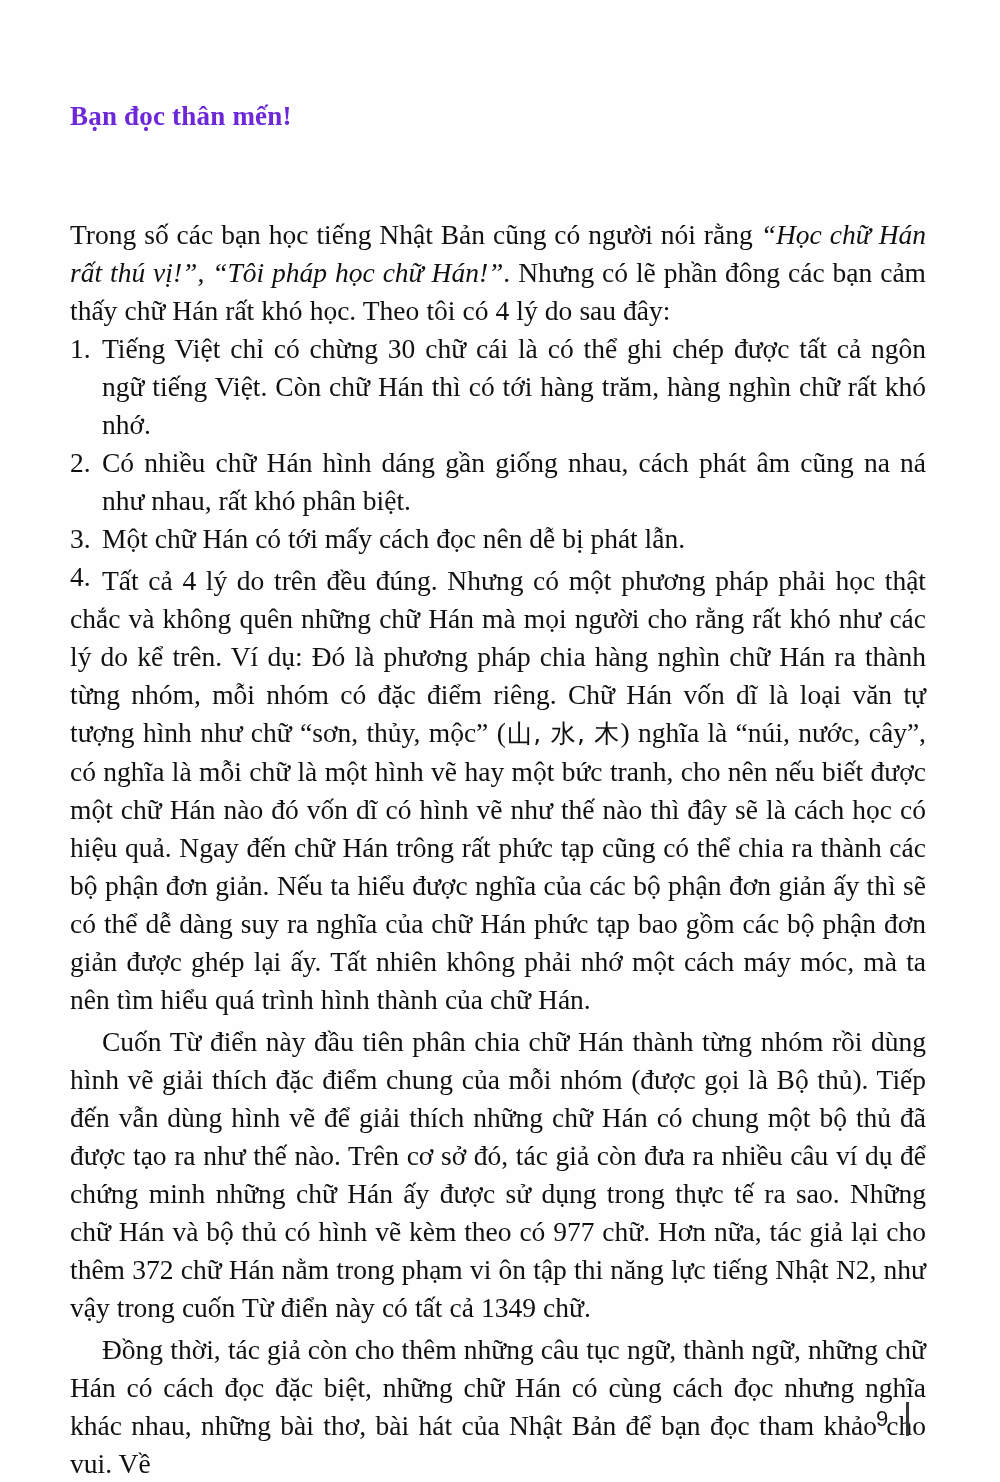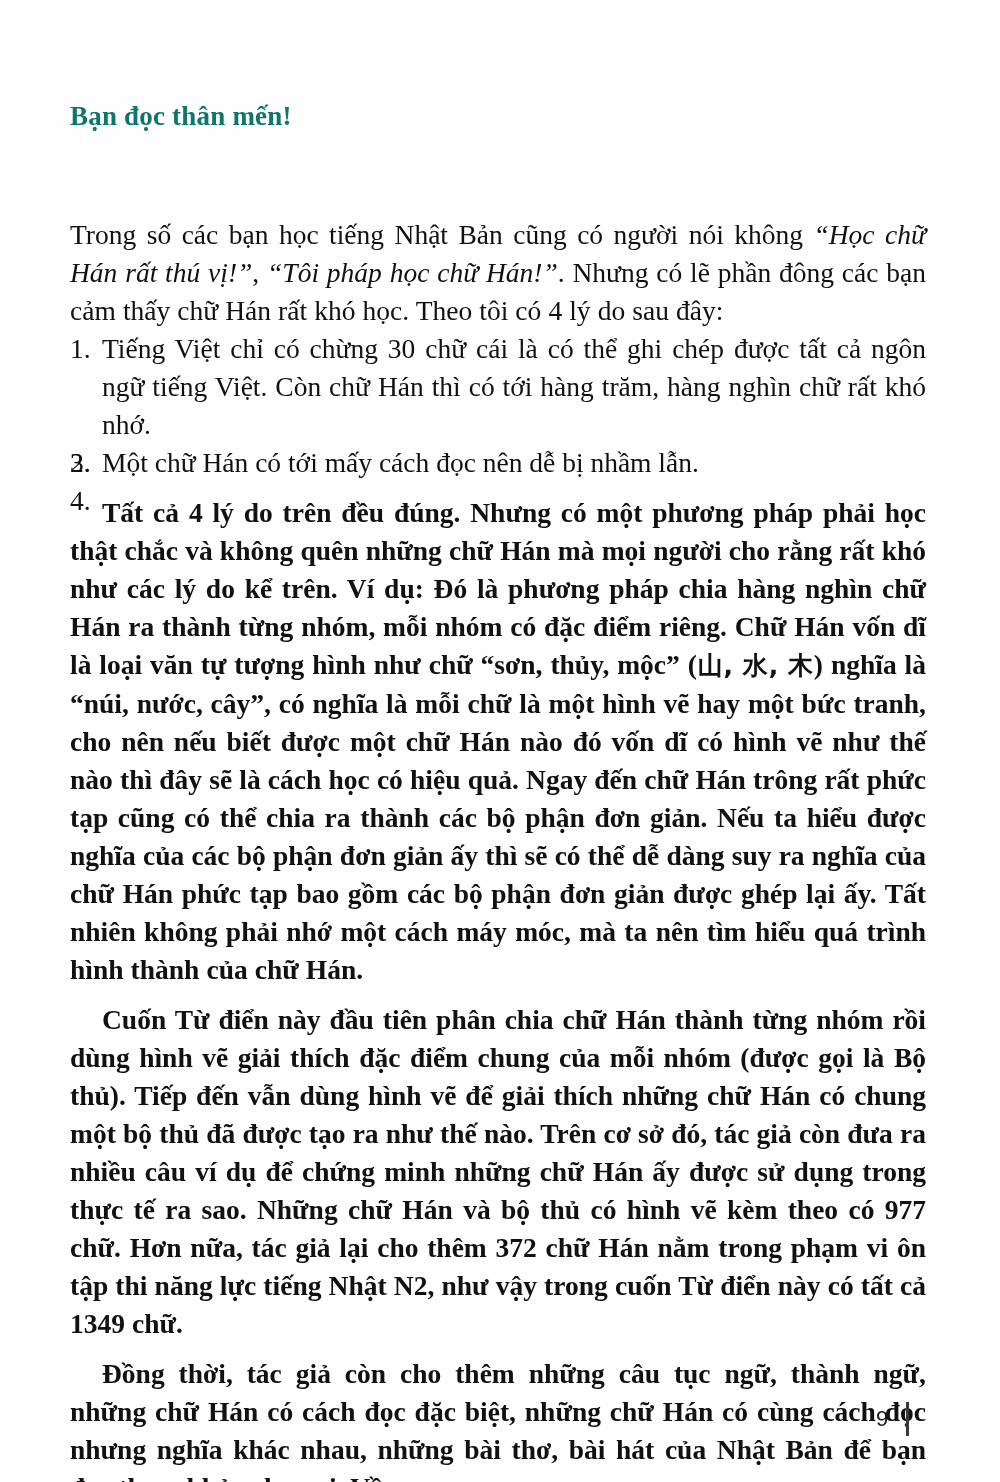--- a/index.html
+++ b/index.html
@@ -32,21 +32,21 @@
     width: 856px;
   }
 
   .doc-title {
     font-size: 27px;
     font-weight: bold;
     letter-spacing: 0.2px;
     margin: 0;
     padding-top: 100px;
     line-height: 1.2;
-    color: #0f766e;
+    color: #6d28d9;
   }
 
   .body-block {
     margin-top: 84px;
   }
 
   p.para {
     margin: 0;
     font-size: 27.5px;
     line-height: 38px;
@@ -54,22 +54,21 @@
     text-justify: inter-word;
     color: #111111;
     word-spacing: 0.2px;
   }
 
   p.para.indent {
     text-indent: 32px;
   }
 
   p.para.gap {
-    margin-top: 12px;
-    font-weight: bold;
+    margin-top: 4px;
   }
 
   .numlist {
     list-style: none;
     margin: 0;
     padding: 0;
   }
 
   .numlist li {
     position: relative;
@@ -131,26 +130,26 @@
 <body>
 
 <div class="page">
 
   <div class="content">
 
     <h1 class="doc-title">Bạn đọc thân mến!</h1>
 
     <div class="body-block">
 
-      <p class="para"><span>Trong số các bạn học tiếng Nhật Bản cũng có người nói không </span><em class="q">“Học chữ Hán rất thú vị!”</em><span>, </span><em class="q">“Tôi pháp học chữ Hán!”</em><span>. Nhưng có lẽ phần đông các bạn cảm thấy chữ Hán rất khó học. Theo tôi có 4 lý do sau đây:</span></p>
+      <p class="para"><span>Trong số các bạn học tiếng Nhật Bản cũng có người nói rằng </span><em class="q">“Học chữ Hán rất thú vị!”</em><span>, </span><em class="q">“Tôi pháp học chữ Hán!”</em><span>. Nhưng có lẽ phần đông các bạn cảm thấy chữ Hán rất khó học. Theo tôi có 4 lý do sau đây:</span></p>
 
       <ol class="numlist">
         <li><span class="marker">1.</span><span>Tiếng Việt chỉ có chừng 30 chữ cái là có thể ghi chép được tất cả ngôn ngữ tiếng Việt. Còn chữ Hán thì có tới hàng trăm, hàng nghìn chữ rất khó nhớ.</span></li>
-        <li><span class="marker">2.</span></li>
-        <li class="short"><span class="marker">3.</span><span>Một chữ Hán có tới mấy cách đọc nên dễ bị nhầm lẫn.</span></li>
+        <li><span class="marker">2.</span><span>Có nhiều chữ Hán hình dáng gần giống nhau, cách phát âm cũng na ná như nhau, rất khó phân biệt.</span></li>
+        <li class="short"><span class="marker">3.</span><span>Một chữ Hán có tới mấy cách đọc nên dễ bị phát lẫn.</span></li>
         <li class="short"><span class="marker">4.</span></li>
       </ol>
 
       <p class="para indent gap"><span>Tất cả 4 lý do trên đều đúng. Nhưng có một phương pháp phải học thật chắc và không quên những chữ Hán mà mọi người cho rằng rất khó như các lý do kể trên. Ví dụ: Đó là phương pháp chia hàng nghìn chữ Hán ra thành từng nhóm, mỗi nhóm có đặc điểm riêng. Chữ Hán vốn dĩ là loại văn tự tượng hình như chữ “sơn, thủy, mộc” (</span><span class="cjk">山, 水, 木</span><span>) nghĩa là “núi, nước, cây”, có nghĩa là mỗi chữ là một hình vẽ hay một bức tranh, cho nên nếu biết được một chữ Hán nào đó vốn dĩ có hình vẽ như thế nào thì đây sẽ là cách học có hiệu quả. Ngay đến chữ Hán trông rất phức tạp cũng có thể chia ra thành các bộ phận đơn giản. Nếu ta hiểu được nghĩa của các bộ phận đơn giản ấy thì sẽ có thể dễ dàng suy ra nghĩa của chữ Hán phức tạp bao gồm các bộ phận đơn giản được ghép lại ấy. Tất nhiên không phải nhớ một cách máy móc, mà ta nên tìm hiểu quá trình hình thành của chữ Hán.</span></p>
 
       <p class="para indent gap">Cuốn Từ điển này đầu tiên phân chia chữ Hán thành từng nhóm rồi dùng hình vẽ giải thích đặc điểm chung của mỗi nhóm (được gọi là Bộ thủ). Tiếp đến vẫn dùng hình vẽ để giải thích những chữ Hán có chung một bộ thủ đã được tạo ra như thế nào. Trên cơ sở đó, tác giả còn đưa ra nhiều câu ví dụ để chứng minh những chữ Hán ấy được sử dụng trong thực tế ra sao. Những chữ Hán và bộ thủ có hình vẽ kèm theo có 977 chữ. Hơn nữa, tác giả lại cho thêm 372 chữ Hán nằm trong phạm vi ôn tập thi năng lực tiếng Nhật N2, như vậy trong cuốn Từ điển này có tất cả 1349 chữ.</p>
 
       <p class="para indent gap">Đồng thời, tác giả còn cho thêm những câu tục ngữ, thành ngữ, những chữ Hán có cách đọc đặc biệt, những chữ Hán có cùng cách đọc nhưng nghĩa khác nhau, những bài thơ, bài hát của Nhật Bản để bạn đọc tham khảo cho vui. Về</p>
 
     </div>

